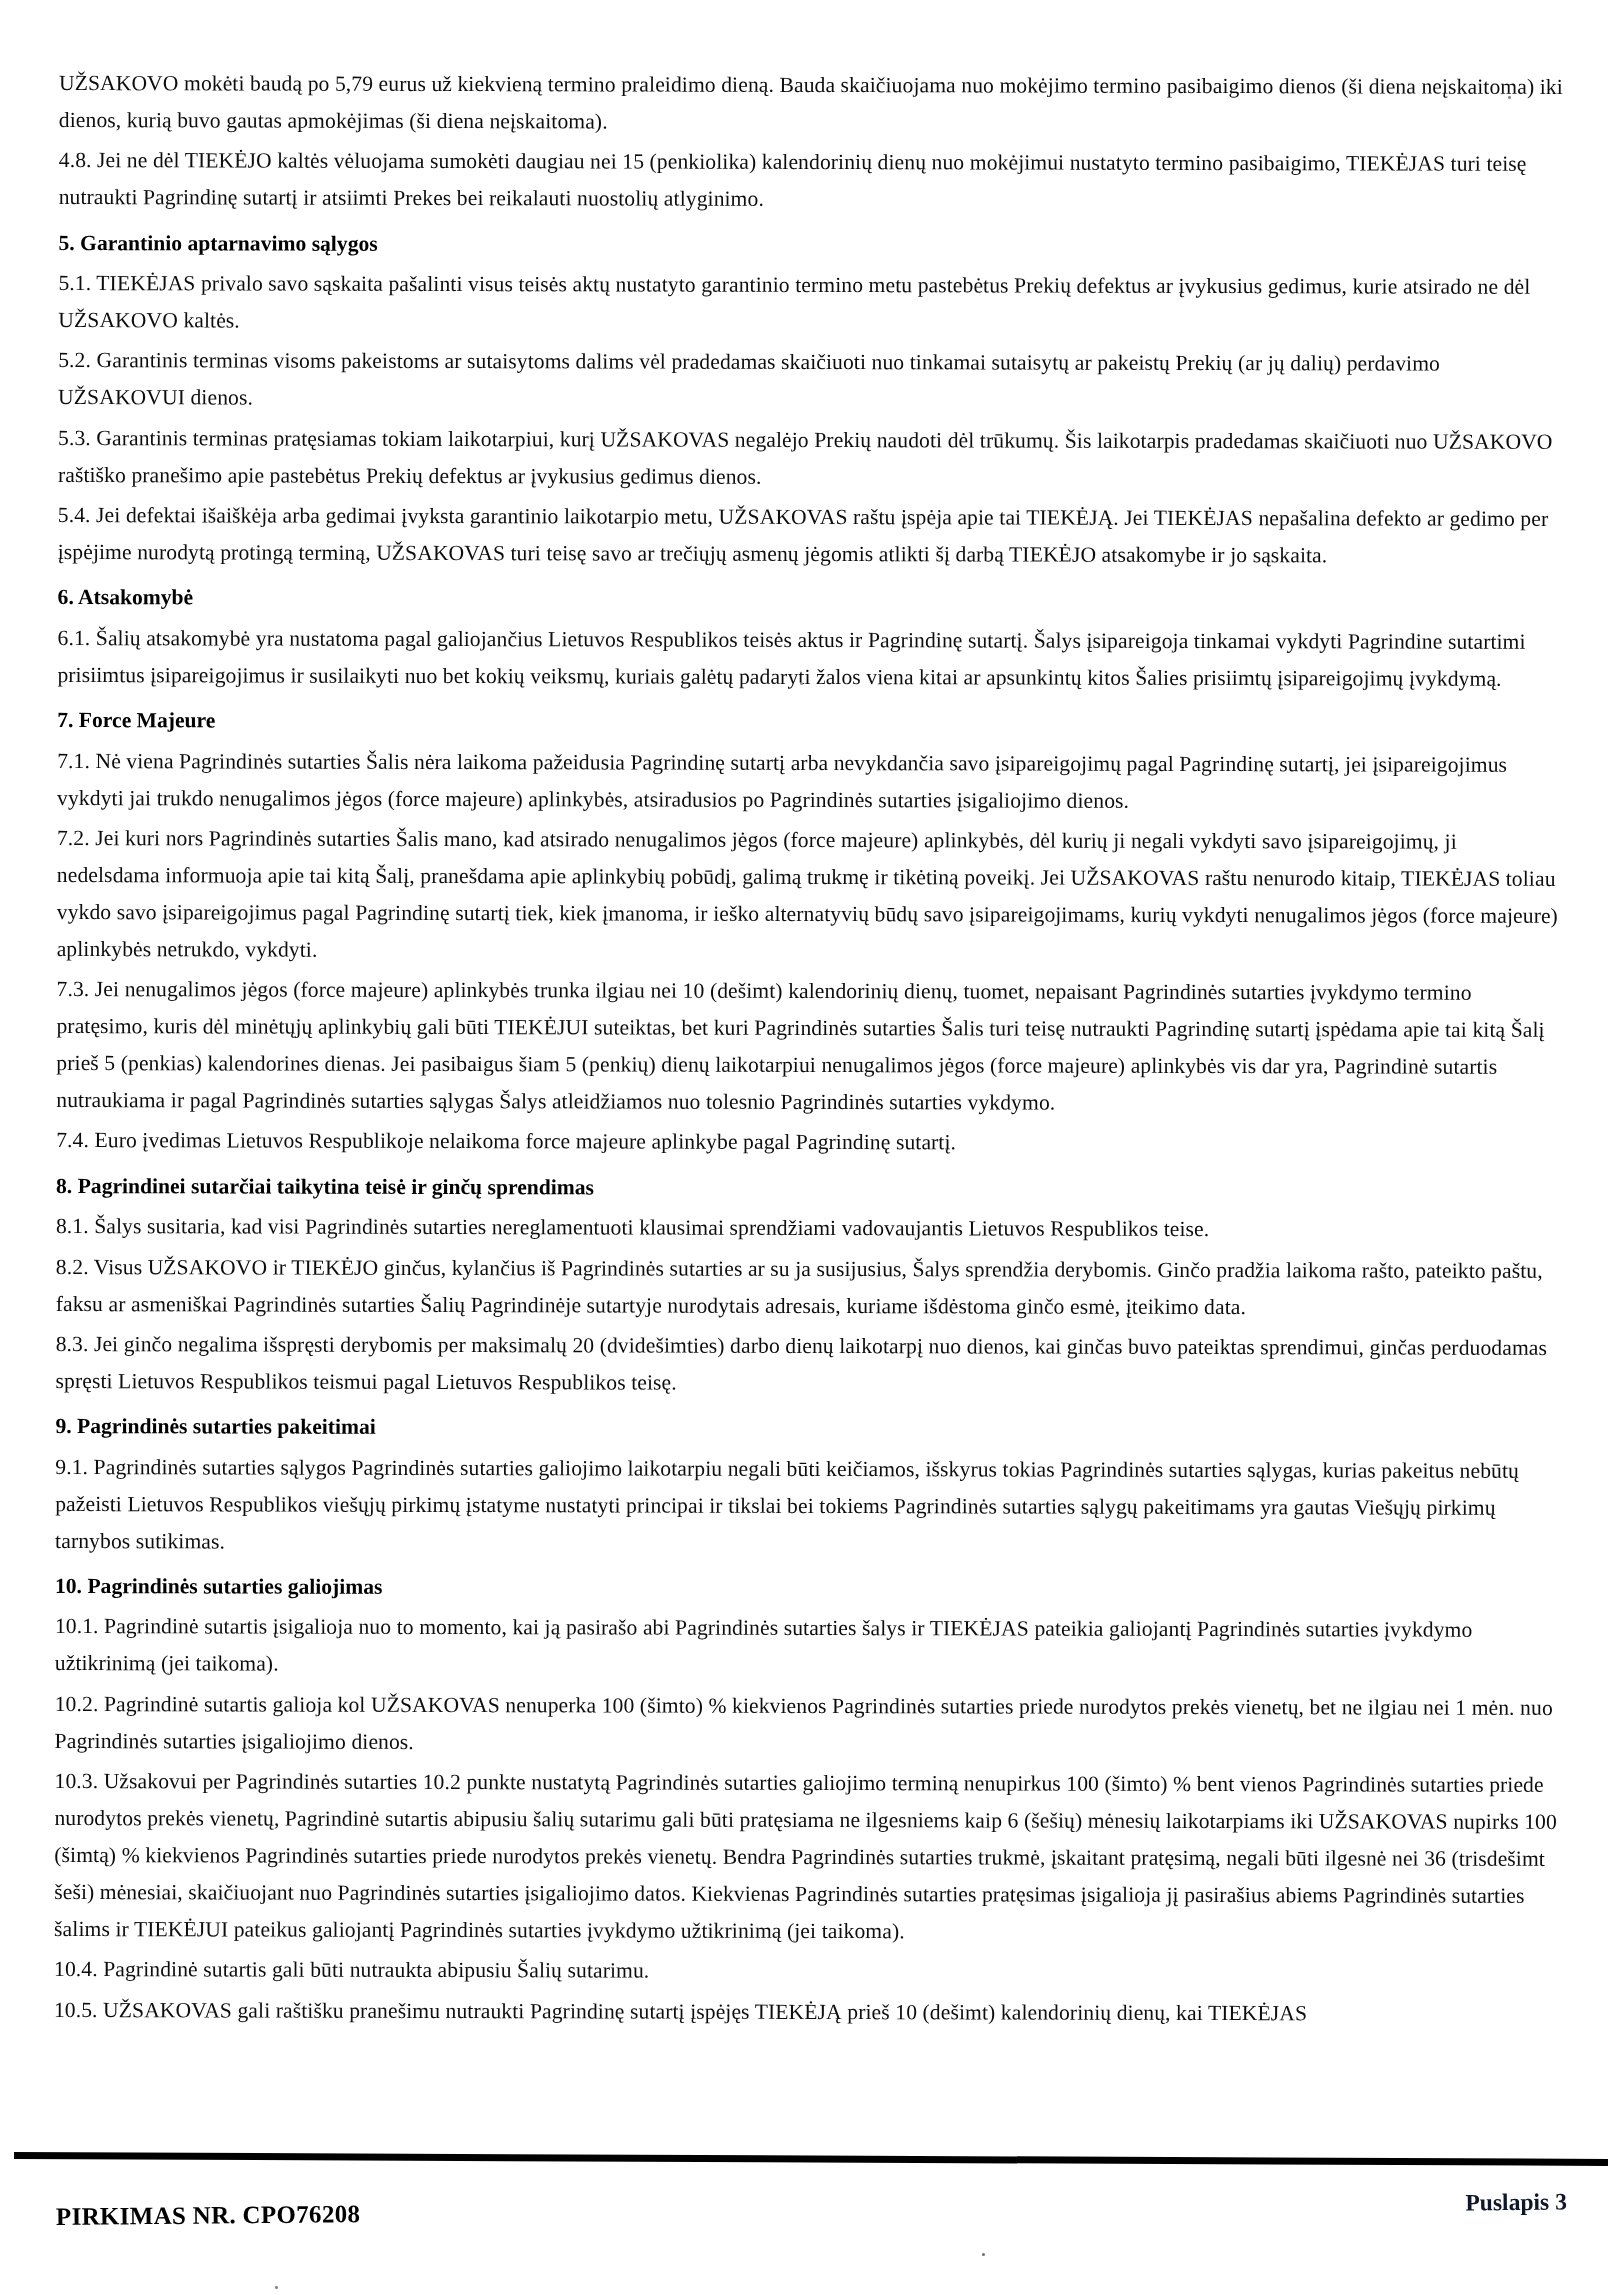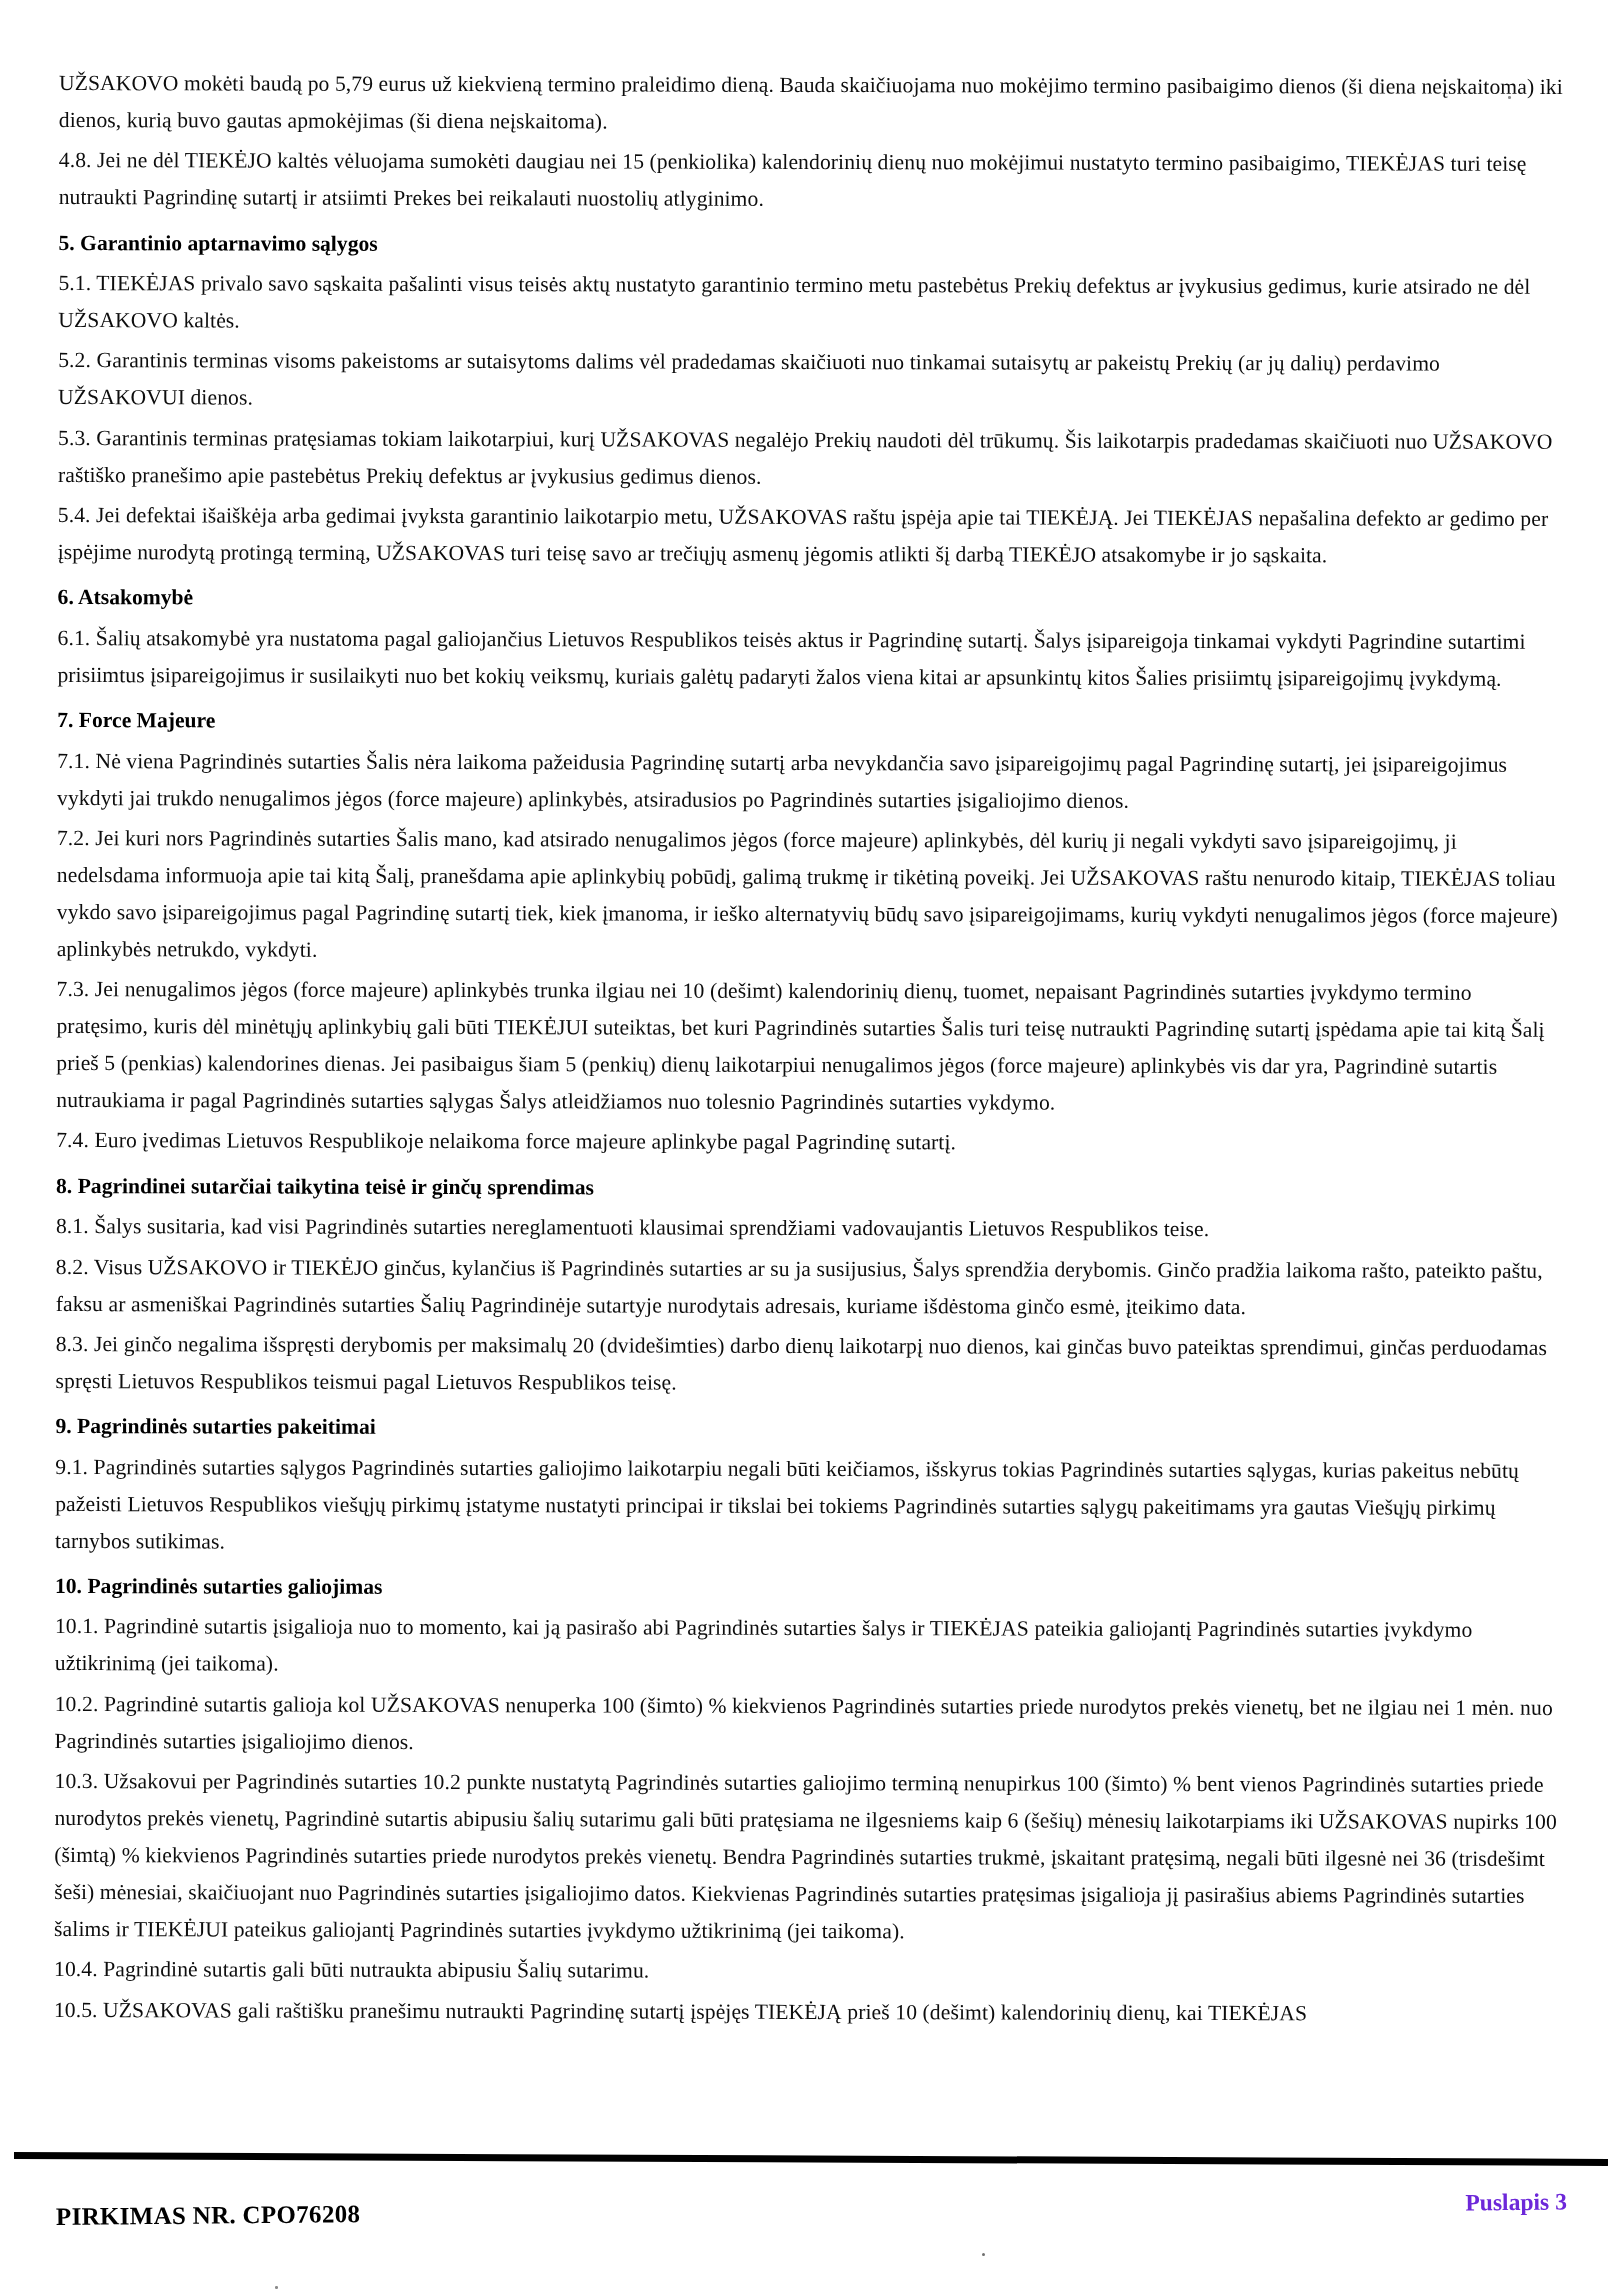--- a/index.html
+++ b/index.html
@@ -67,21 +67,21 @@
   }
   .footer-ref {
     font-size: 25px;
     font-weight: bold;
     letter-spacing: 0.3px;
     color: #000000;
   }
   .footer-page {
     font-size: 23.6px;
     font-weight: 600;
-    color: #6d28d9;
+    color: #0f172a;
   }
 
   
   .speck {
     position: absolute;
     background: #6f6f6f;
     border-radius: 50%;
   }
   .speck.s1 { left: 982px; top: 2253px; width: 3.3px; height: 3.3px; }
   .speck.s2 { left: 275px;  top: 2286px; width: 2.6px; height: 2.6px; background:#8a8a8a; }

